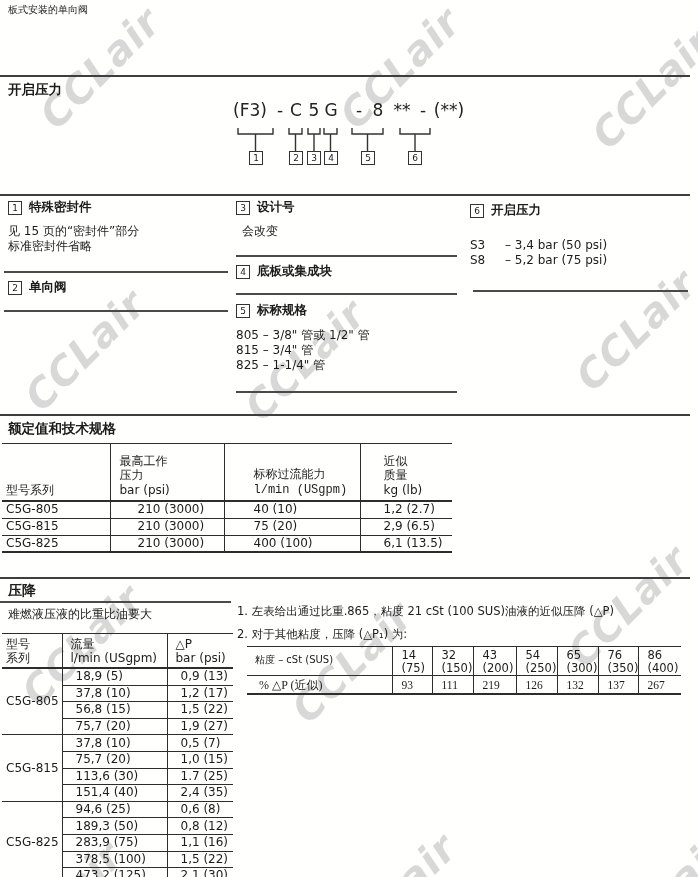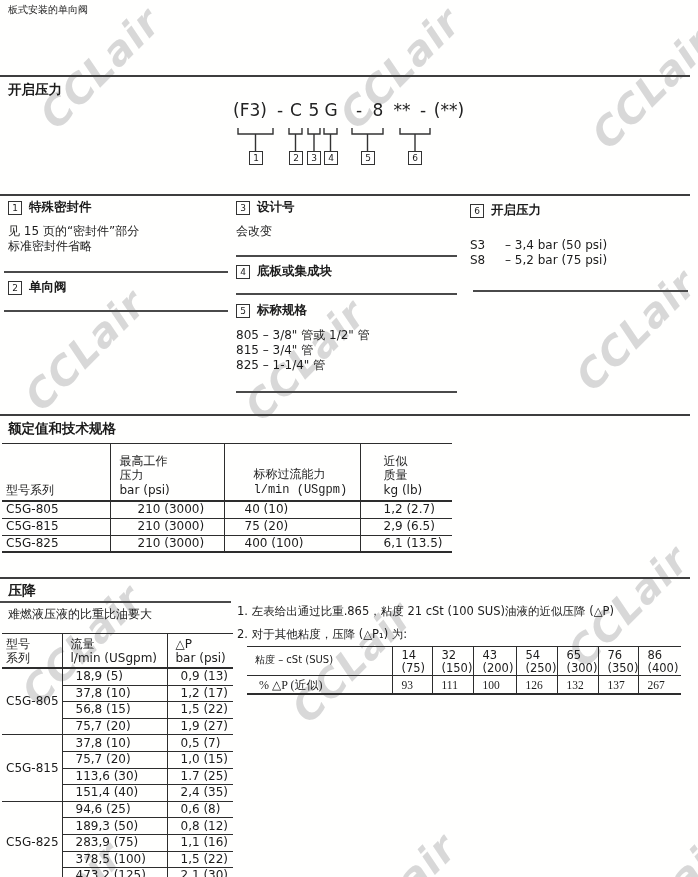--- a/index.html
+++ b/index.html
@@ -41,21 +41,21 @@
   th,td{font-weight:normal;text-align:left;overflow:hidden;white-space:nowrap;}
   .bl{border-left:1.4px solid #2d2d2d;}
   
   .rt{left:2px;top:443px;width:450px;font-size:12px;border-top:1.4px solid #2d2d2d;border-bottom:2px solid #2d2d2d;}
   .rt thead th{border-bottom:2px solid #2d2d2d;vertical-align:bottom;height:53px;padding:0 0 3px 9px;line-height:14.5px;}
   .rt thead th.c1{padding-left:4px;}
   .rt thead th.c3{padding-left:29px;font-family:Liberation Mono, monospace;}
   .rt thead th.c4{padding-left:23px;}
   .rt tbody td{height:15.8px;border-top:1.4px solid #2d2d2d;padding:0 0 0 27px;line-height:15px;}
   .rt tbody td.c1{padding-left:4px;}
-  .rt tbody td.c3{padding-left:20px;}
+  .rt tbody td.c3{padding-left:29px;}
   .rt tbody td.c4{padding-left:23px;}
   
   .pt{left:2px;top:633px;width:231px;font-size:12px;border-top:1.4px solid #2d2d2d;border-bottom:2px solid #2d2d2d;}
   .pt thead th{border-bottom:2px solid #2d2d2d;vertical-align:bottom;height:31px;padding:0 0 2px 8px;line-height:14px;}
   .pt thead th.c1{padding-left:4px;}
   .pt tbody td{height:15.6px;border-top:1.4px solid #2d2d2d;padding:0 0 0 13px;line-height:15px;}
   .pt tbody td.model{vertical-align:middle;padding-left:4px;}
   
   .vt{left:247px;top:646px;width:434px;font-size:11.5px;border-top:1.2px solid #2d2d2d;border-bottom:2px solid #2d2d2d;}
   .vt thead th{border-bottom:1.8px solid #2d2d2d;vertical-align:bottom;height:27px;padding:0 0 1px 9px;line-height:12.5px;}
@@ -129,21 +129,21 @@
   <div class="leg-head" style="left:8px;top:279px">
     <span class="nbox">2</span>
     <span>单向阀</span>
   </div>
   <div class="hr-thin" style="left:4px;top:310px;width:224px"></div>
 
   <div class="leg-head" style="left:236px;top:199px">
     <span class="nbox">3</span>
     <span>设计号</span>
   </div>
-  <div class="leg-line" style="left:236px;top:223px">会改变</div>
+  <div class="leg-line" style="left:242px;top:223px">会改变</div>
   <div class="hr-thin" style="left:236px;top:255px;width:221px"></div>
   <div class="leg-head" style="left:236px;top:263px">
     <span class="nbox">4</span>
     <span>底板或集成块</span>
   </div>
   <div class="hr-thin" style="left:236px;top:293px;width:221px"></div>
   <div class="leg-head" style="left:236px;top:302px">
     <span class="nbox">5</span>
     <span>标称规格</span>
   </div>
@@ -348,21 +348,21 @@
           <div>86</div>
           <div>(400)</div>
         </th>
       </tr>
     </thead>
     <tbody>
       <tr>
         <td class="lbl">% △P (近似)</td>
         <td class="blv">93</td>
         <td class="blv">111</td>
-        <td class="blv">100</td>
+        <td class="blv">219</td>
         <td class="blv">126</td>
         <td class="blv">132</td>
         <td class="blv">137</td>
         <td class="blv">267</td>
       </tr>
     </tbody>
   </table>
 
 
 </div>

